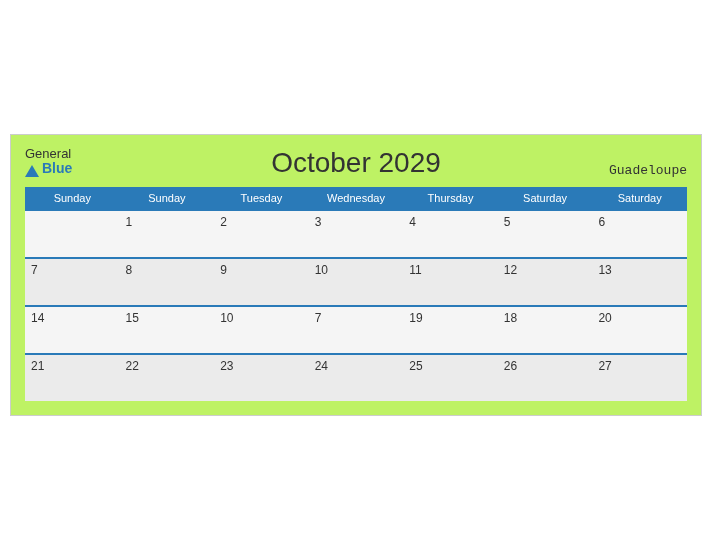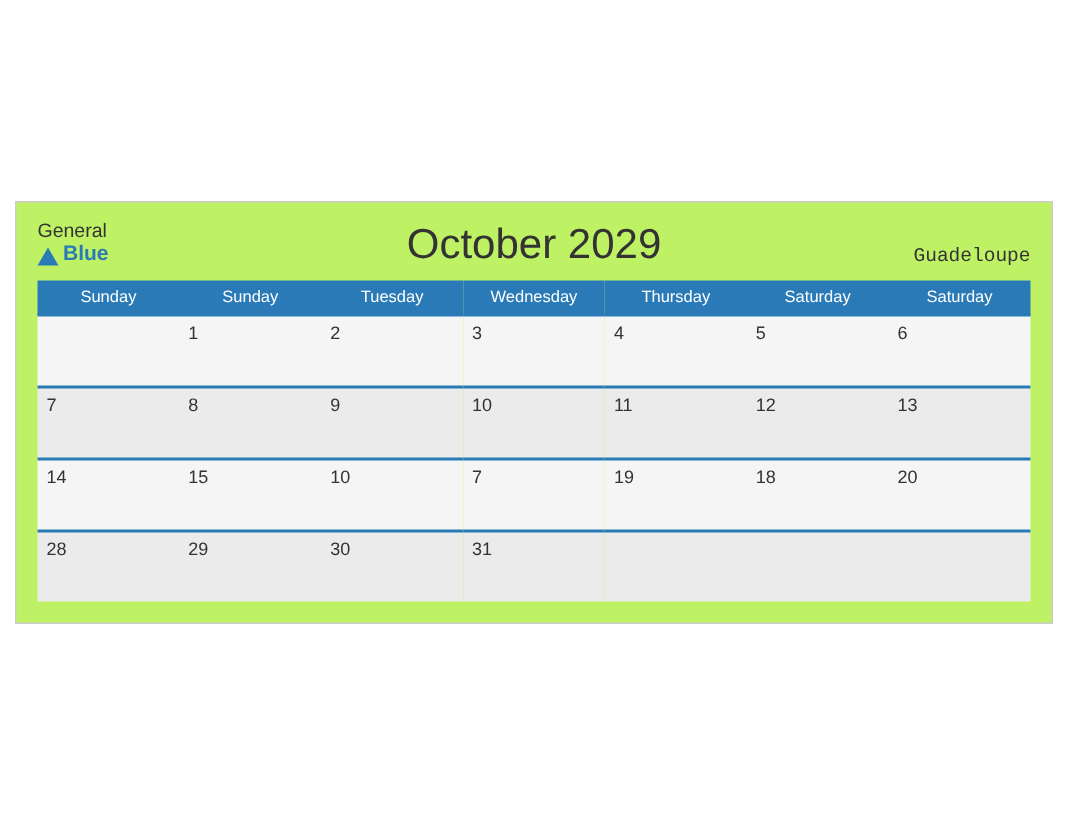--- a/index.html
+++ b/index.html
@@ -196,30 +196,36 @@
           </td>
           <td>
             <span class="day-num">18</span>
           </td>
           <td>
             <span class="day-num">20</span>
           </td>
         </tr>
         <tr>
           <td>
-            <span class="day-num">28</span>
-          </td>
-          <td>
-            <span class="day-num">29</span>
-          </td>
-          <td>
-            <span class="day-num">30</span>
-          </td>
-          <td>
-            <span class="day-num">31</span>
-          </td>
-          <td class="empty-cell"></td>
-          <td class="empty-cell"></td>
-          <td class="empty-cell"></td>
+            <span class="day-num">21</span>
+          </td>
+          <td>
+            <span class="day-num">22</span>
+          </td>
+          <td>
+            <span class="day-num">23</span>
+          </td>
+          <td>
+            <span class="day-num">24</span>
+          </td>
+          <td>
+            <span class="day-num">25</span>
+          </td>
+          <td>
+            <span class="day-num">26</span>
+          </td>
+          <td>
+            <span class="day-num">27</span>
+          </td>
         </tr>
       </tbody>
   </table>
 </div>
 
 </body></html>

